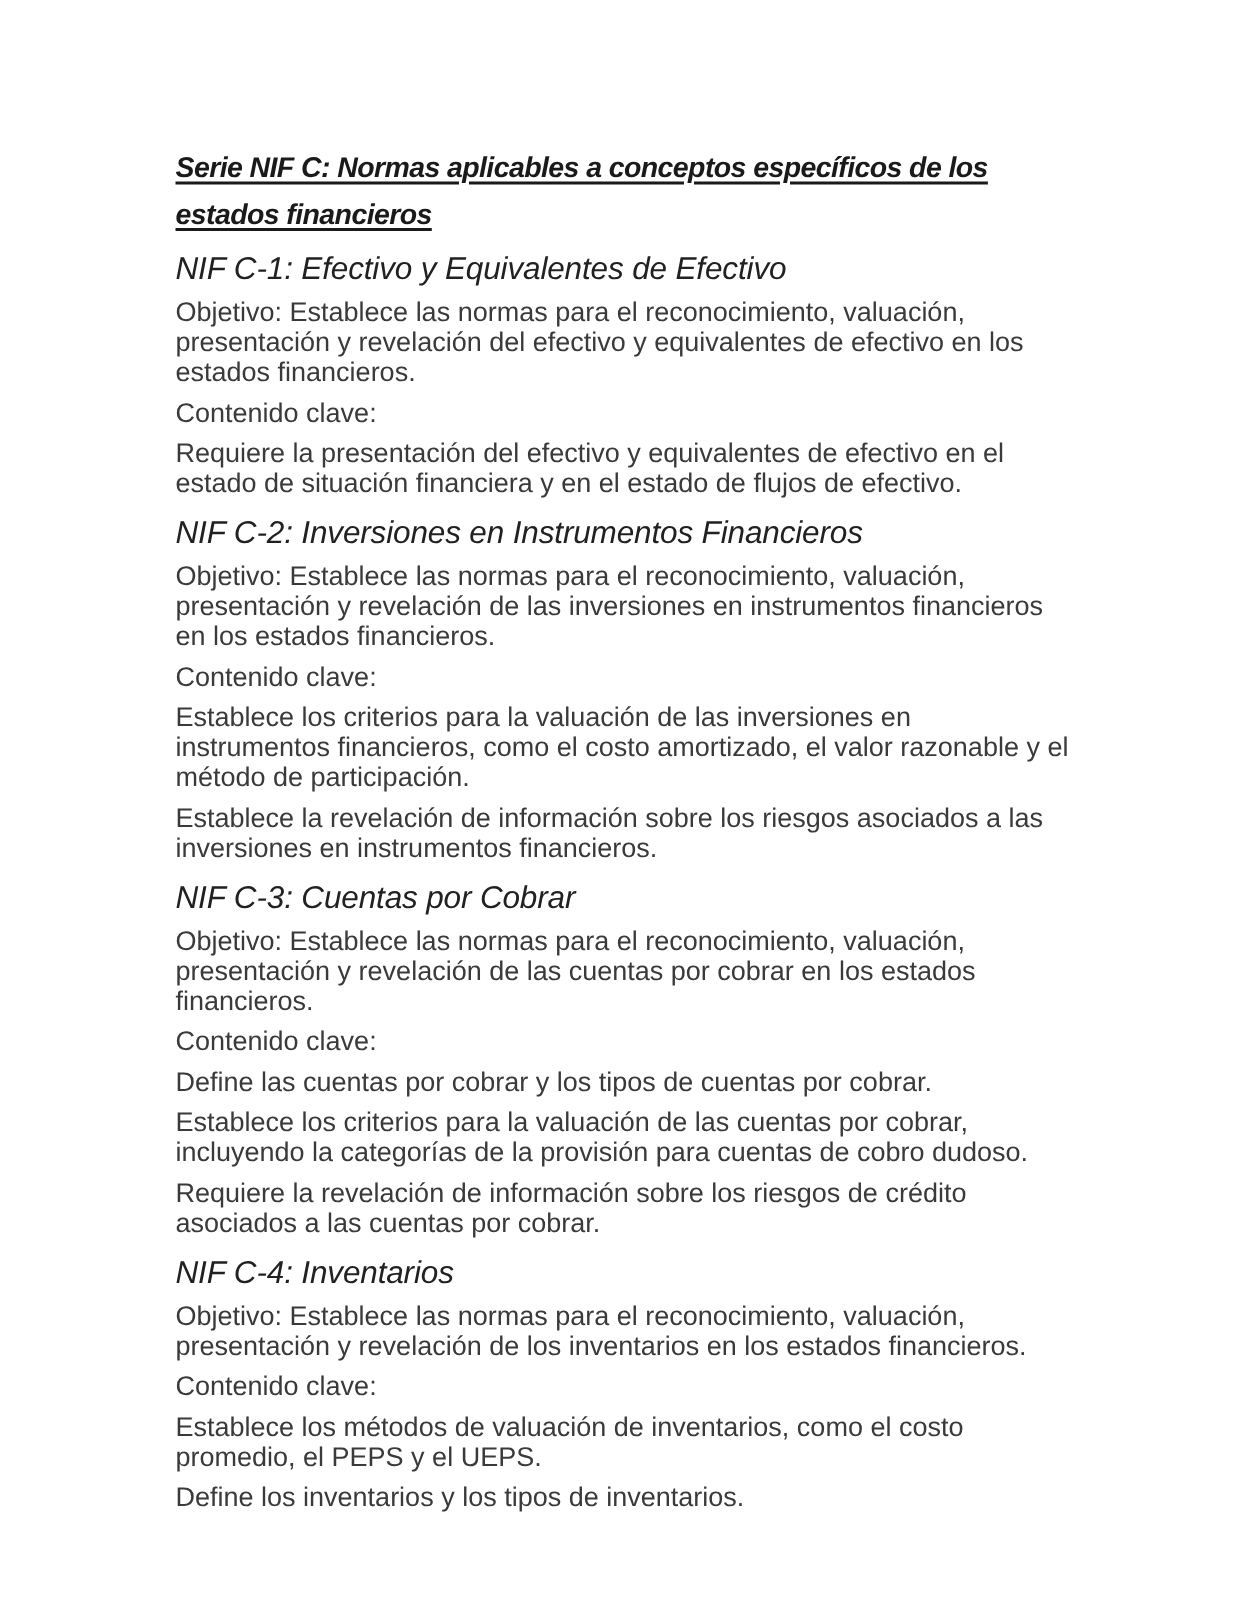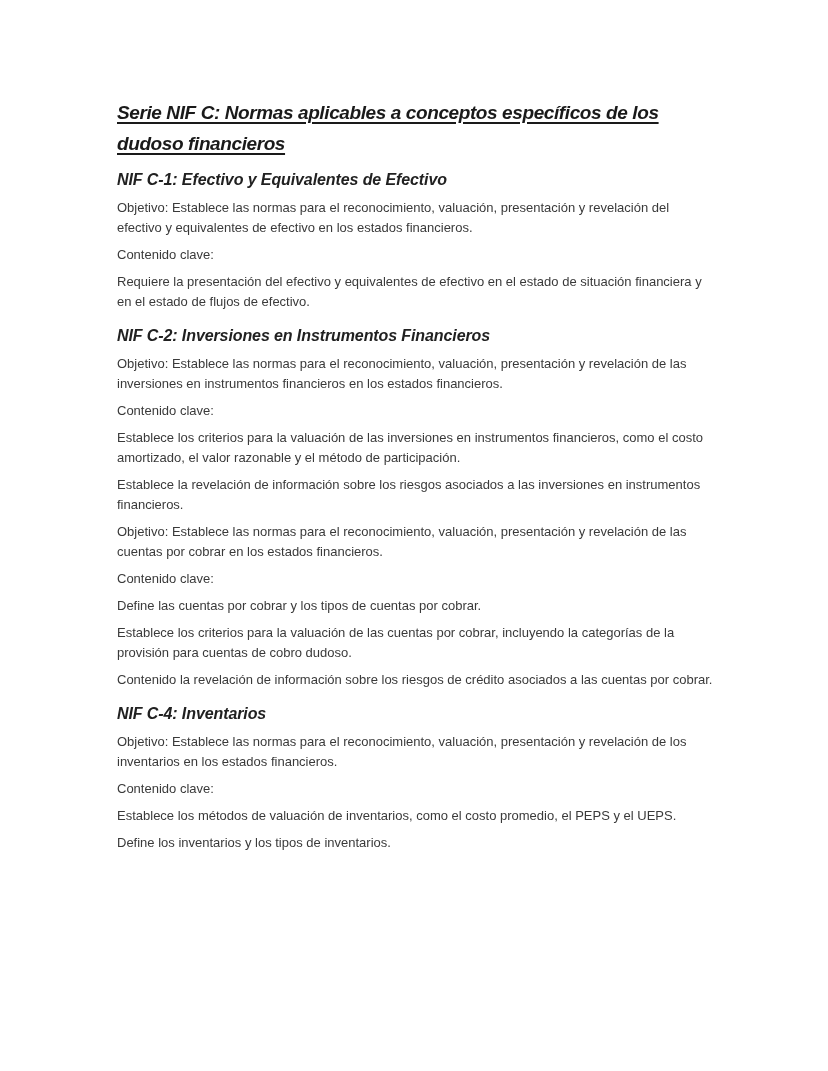--- a/index.html
+++ b/index.html
@@ -42,43 +42,43 @@
   .title-line {
     display: block;
     white-space: nowrap;
     text-decoration: underline;
     text-decoration-thickness: 2px;
     text-underline-offset: 3px;
   }
   .section-heading {
     margin: 14px 0 9px 0;
     font-family: "Liberation Sans", sans-serif;
-    font-weight: bold;
+    font-weight: normal;
     font-style: italic;
-    font-size: 16px;
+    font-size: 21px;
     line-height: 19px;
     letter-spacing: -0.1px;
     color: var(--c-heading);
   }
   .doc-section:first-child .section-heading { margin-top: 0; }
   .section-paragraphs p {
     margin: 0 0 7px 0;
-    font-size: 13px;
+    font-size: 18px;
     line-height: 20px;
     color: var(--c-body);
   }
 </style>
 </head>
 <body>
 
 <div class="page">
   <div class="content">
     <h1 class="doc-title">
       <span class="title-line">Serie NIF C: Normas aplicables a conceptos específicos de los</span>
-      <span class="title-line">dudoso financieros</span>
+      <span class="title-line">estados financieros</span>
     </h1>
     <div id="sections">
   <section class="doc-section">
     <h2 class="section-heading">NIF C-1: Efectivo y Equivalentes de Efectivo</h2>
     <div class="section-paragraphs">
             <p>Objetivo: Establece las normas para el reconocimiento, valuación, presentación y revelación del efectivo y equivalentes de efectivo en los estados financieros.</p>
             <p>Contenido clave:</p>
             <p>Requiere la presentación del efectivo y equivalentes de efectivo en el estado de situación financiera y en el estado de flujos de efectivo.</p>
           </div>
   </section>
@@ -87,26 +87,27 @@
     <h2 class="section-heading">NIF C-2: Inversiones en Instrumentos Financieros</h2>
     <div class="section-paragraphs">
             <p>Objetivo: Establece las normas para el reconocimiento, valuación, presentación y revelación de las inversiones en instrumentos financieros en los estados financieros.</p>
             <p>Contenido clave:</p>
             <p>Establece los criterios para la valuación de las inversiones en instrumentos financieros, como el costo amortizado, el valor razonable y el método de participación.</p>
             <p>Establece la revelación de información sobre los riesgos asociados a las inversiones en instrumentos financieros.</p>
           </div>
   </section>
 
   <section class="doc-section">
+    <h2 class="section-heading">NIF C-3: Cuentas por Cobrar</h2>
     <div class="section-paragraphs">
             <p>Objetivo: Establece las normas para el reconocimiento, valuación, presentación y revelación de las cuentas por cobrar en los estados financieros.</p>
             <p>Contenido clave:</p>
             <p>Define las cuentas por cobrar y los tipos de cuentas por cobrar.</p>
             <p>Establece los criterios para la valuación de las cuentas por cobrar, incluyendo la categorías de la provisión para cuentas de cobro dudoso.</p>
-            <p>Contenido la revelación de información sobre los riesgos de crédito asociados a las cuentas por cobrar.</p>
+            <p>Requiere la revelación de información sobre los riesgos de crédito asociados a las cuentas por cobrar.</p>
           </div>
   </section>
 
   <section class="doc-section">
     <h2 class="section-heading">NIF C-4: Inventarios</h2>
     <div class="section-paragraphs">
             <p>Objetivo: Establece las normas para el reconocimiento, valuación, presentación y revelación de los inventarios en los estados financieros.</p>
             <p>Contenido clave:</p>
             <p>Establece los métodos de valuación de inventarios, como el costo promedio, el PEPS y el UEPS.</p>
             <p>Define los inventarios y los tipos de inventarios.</p>

